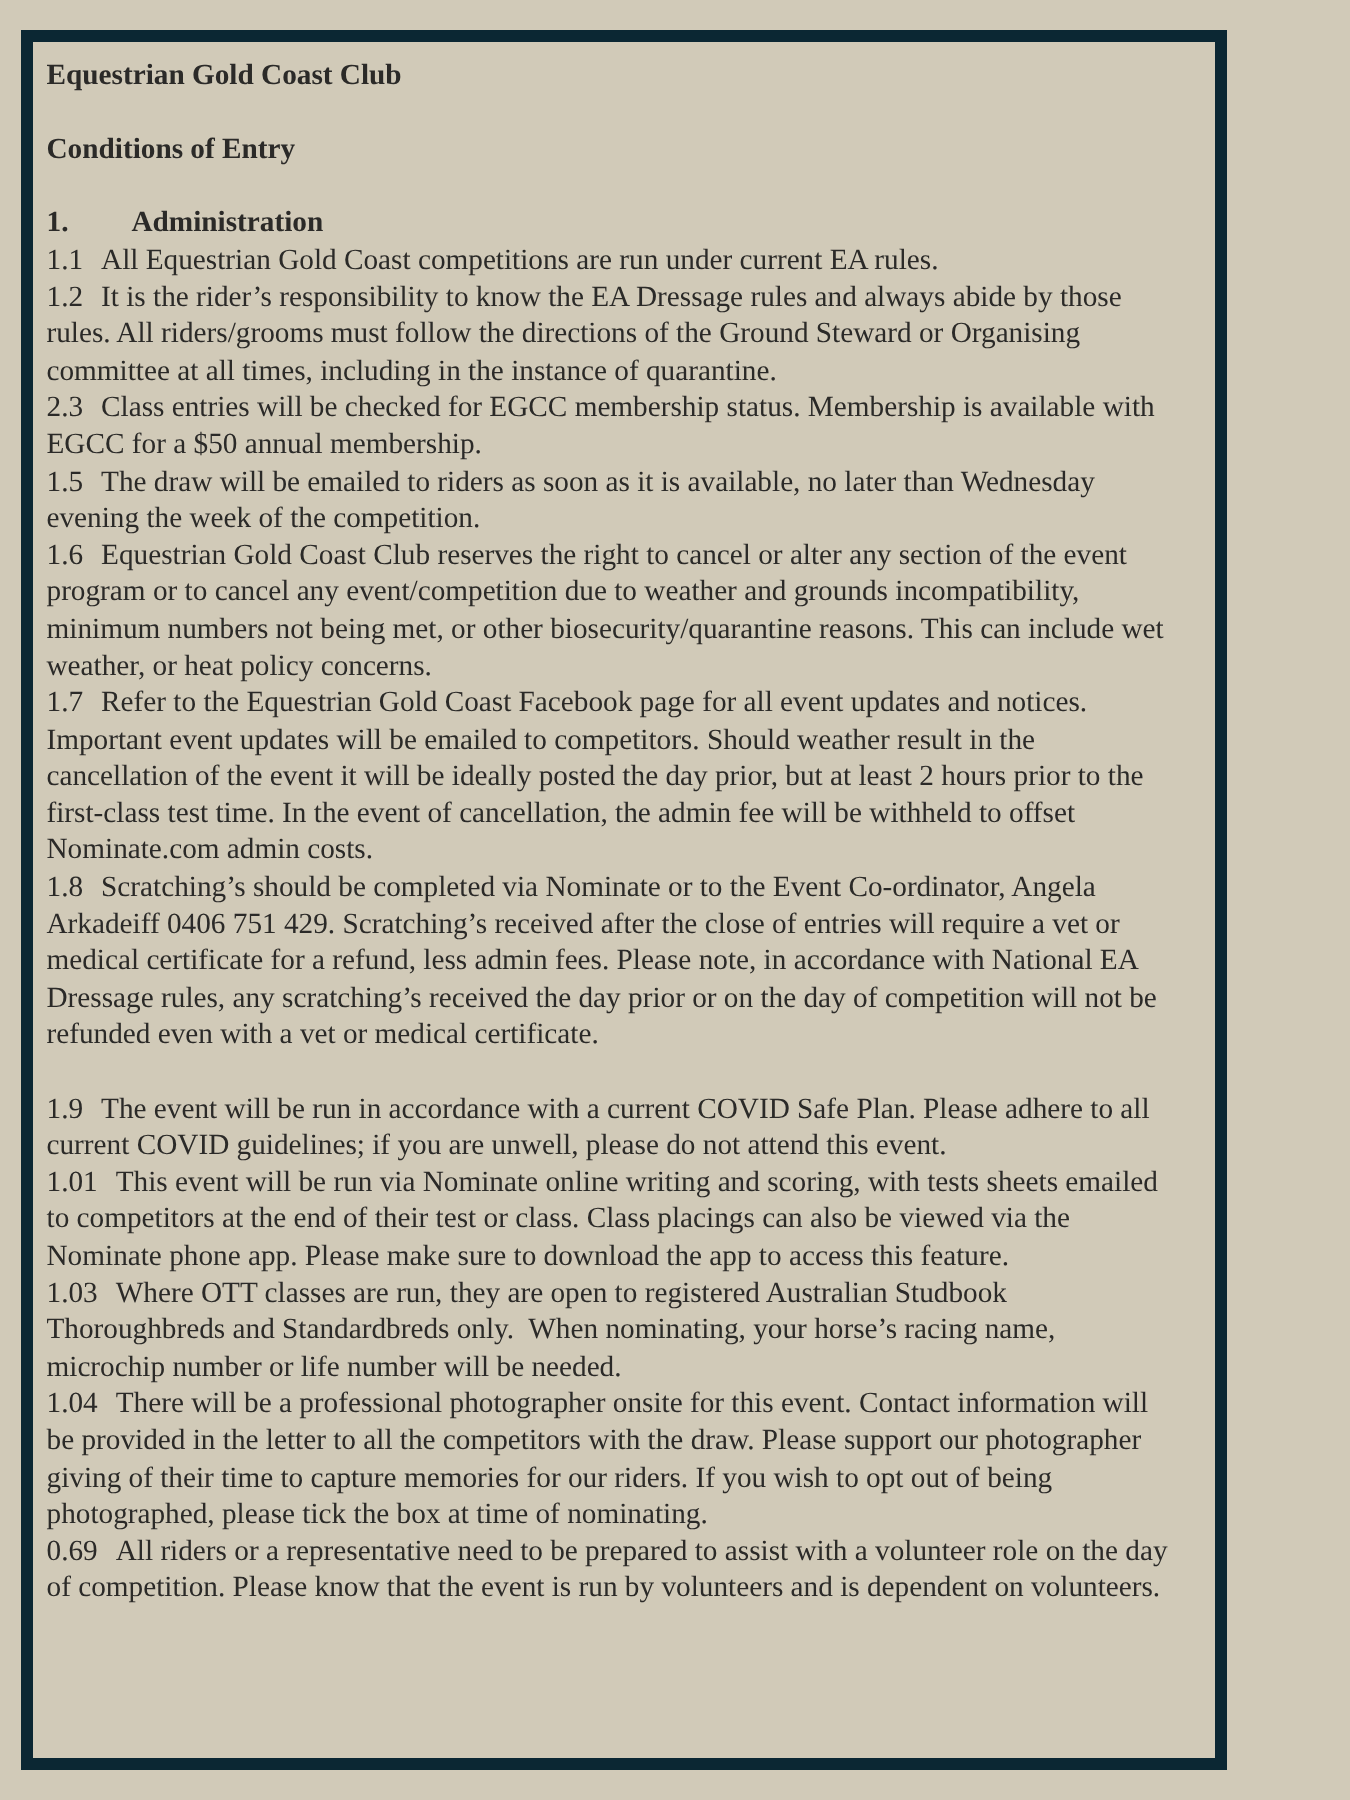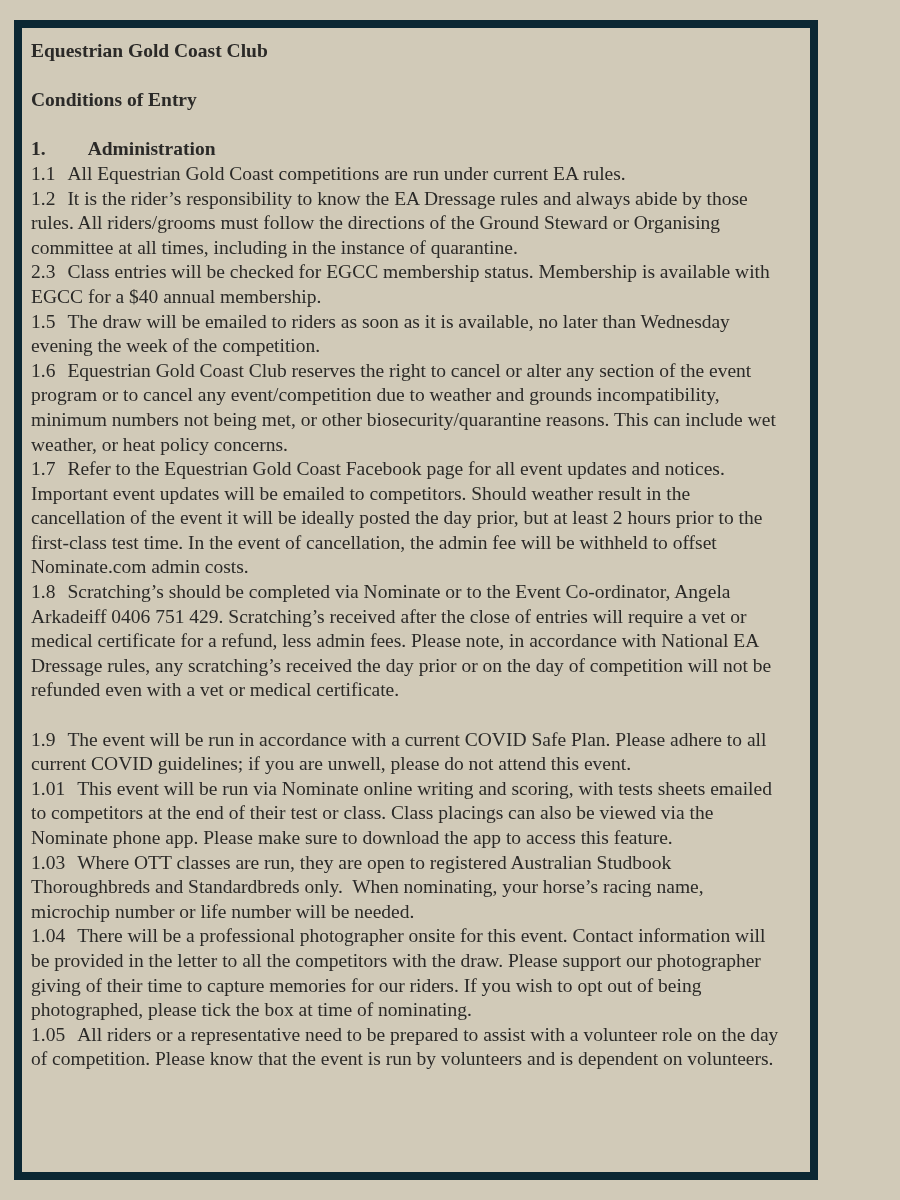--- a/index.html
+++ b/index.html
@@ -46,24 +46,24 @@
 <div class="frame">
 
   <p class="bold">Equestrian Gold Coast Club</p>
 
   <p class="bold spaced">Conditions of Entry</p>
 
   <p class="section-heading spaced"><span class="section-number">1.</span><span class="section-title">Administration</span></p>
 
   <p class="clause"><span class="cnum">1.1</span><span class="ctext">All Equestrian Gold Coast competitions are run under current EA rules.</span></p>
   <p class="clause"><span class="cnum">1.2</span><span class="ctext">It is the rider’s responsibility to know the EA Dressage rules and always abide by those rules. All riders/grooms must follow the directions of the Ground Steward or Organising committee at all times, including in the instance of quarantine.</span></p>
-  <p class="clause"><span class="cnum">2.3</span><span class="ctext">Class entries will be checked for EGCC membership status. Membership is available with EGCC for a $40 annual membership.</span></p>
+  <p class="clause"><span class="cnum">2.3</span><span class="ctext">Class entries will be checked for EGCC membership status. Membership is available with EGCC for a $50 annual membership.</span></p>
   <p class="clause"><span class="cnum">1.5</span><span class="ctext">The draw will be emailed to riders as soon as it is available, no later than Wednesday evening the week of the competition.</span></p>
   <p class="clause"><span class="cnum">1.6</span><span class="ctext">Equestrian Gold Coast Club reserves the right to cancel or alter any section of the event program or to cancel any event/competition due to weather and grounds incompatibility, minimum numbers not being met, or other biosecurity/quarantine reasons. This can include wet weather, or heat policy concerns.</span></p>
   <p class="clause"><span class="cnum">1.7</span><span class="ctext">Refer to the Equestrian Gold Coast Facebook page for all event updates and notices. Important event updates will be emailed to competitors. Should weather result in the cancellation of the event it will be ideally posted the day prior, but at least 2 hours prior to the first-class test time. In the event of cancellation, the admin fee will be withheld to offset Nominate.com admin costs.</span></p>
   <p class="clause"><span class="cnum">1.8</span><span class="ctext">Scratching’s should be completed via Nominate or to the Event Co-ordinator, Angela Arkadeiff 0406 751 429. Scratching’s received after the close of entries will require a vet or medical certificate for a refund, less admin fees. Please note, in accordance with National EA Dressage rules, any scratching’s received the day prior or on the day of competition will not be refunded even with a vet or medical certificate.</span></p>
   <p class="clause spaced"><span class="cnum">1.9</span><span class="ctext">The event will be run in accordance with a current COVID Safe Plan. Please adhere to all current COVID guidelines; if you are unwell, please do not attend this event.</span></p>
   <p class="clause"><span class="cnum">1.01</span><span class="ctext">This event will be run via Nominate online writing and scoring, with tests sheets emailed to competitors at the end of their test or class. Class placings can also be viewed via the Nominate phone app. Please make sure to download the app to access this feature.</span></p>
   <p class="clause"><span class="cnum">1.03</span><span class="ctext">Where OTT classes are run, they are open to registered Australian Studbook Thoroughbreds and Standardbreds only.  When nominating, your horse’s racing name, microchip number or life number will be needed.</span></p>
   <p class="clause"><span class="cnum">1.04</span><span class="ctext">There will be a professional photographer onsite for this event. Contact information will be provided in the letter to all the competitors with the draw. Please support our photographer giving of their time to capture memories for our riders. If you wish to opt out of being photographed, please tick the box at time of nominating.</span></p>
-  <p class="clause"><span class="cnum">1.05</span><span class="ctext">All riders or a representative need to be prepared to assist with a volunteer role on the day of competition. Please know that the event is run by volunteers and is dependent on volunteers.</span></p>
+  <p class="clause"><span class="cnum">0.69</span><span class="ctext">All riders or a representative need to be prepared to assist with a volunteer role on the day of competition. Please know that the event is run by volunteers and is dependent on volunteers.</span></p>
 
 </div>
 
 </body></html>

